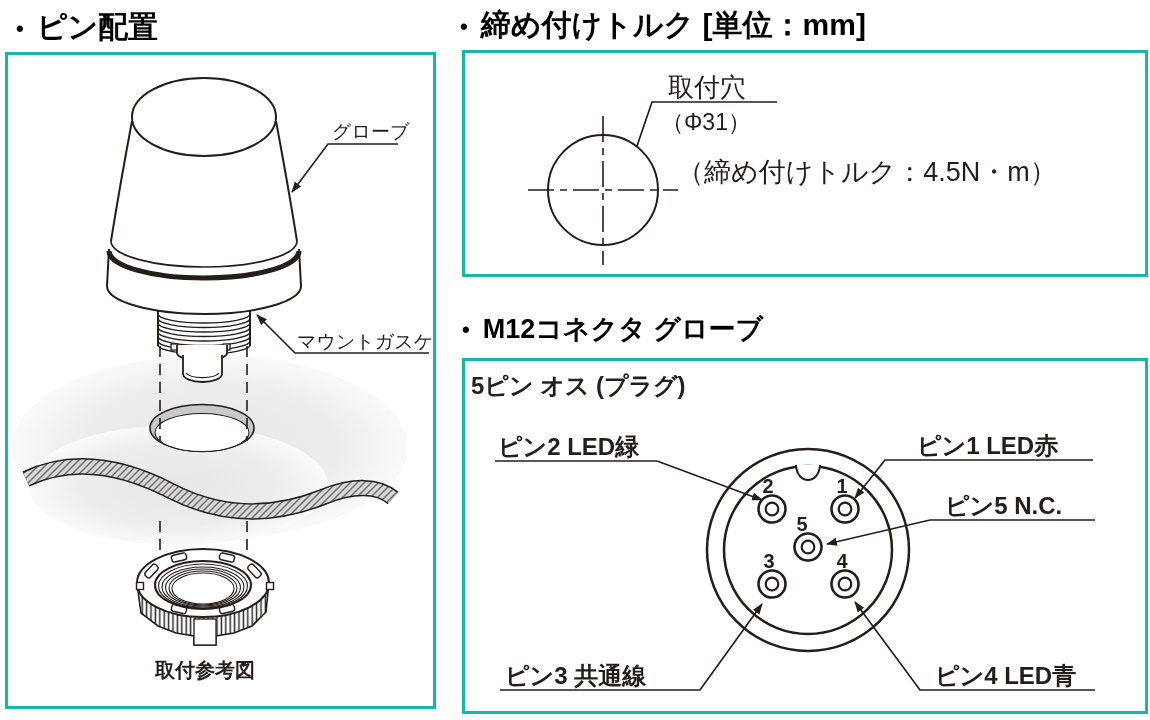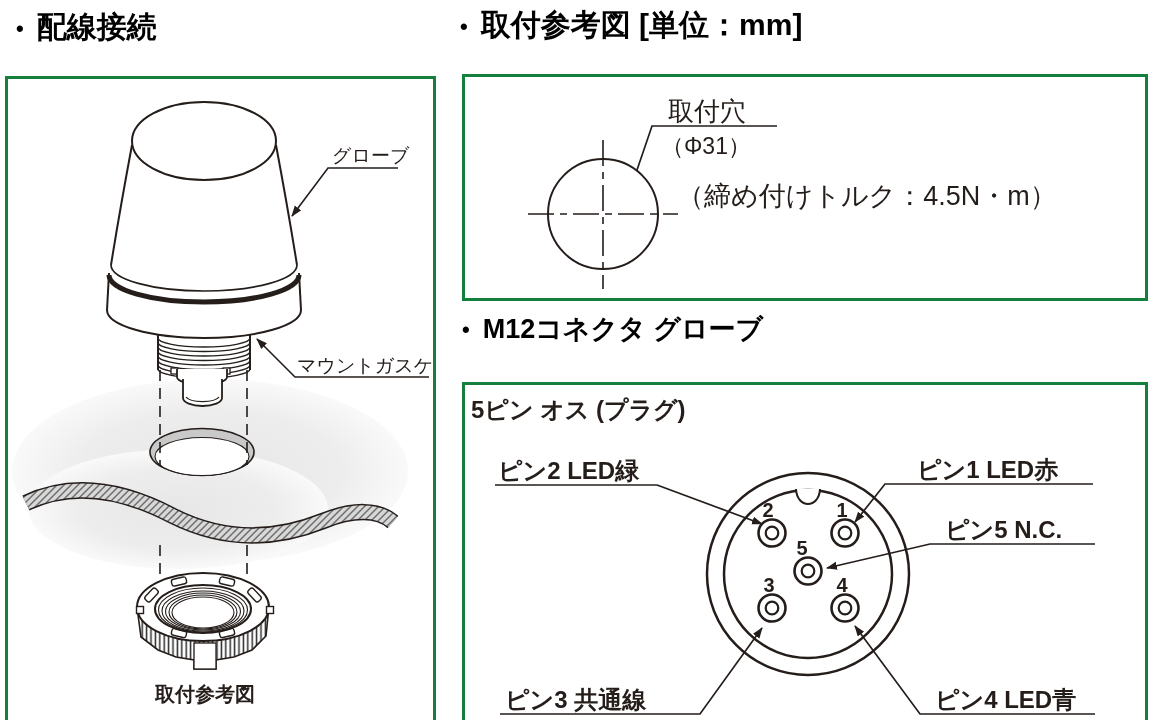--- a/index.html
+++ b/index.html
@@ -1,37 +1,37 @@
 <!DOCTYPE html>
 <html><head>
 <meta charset="utf-8">
 <style>
   html,body{margin:0;padding:0;background:#ffffff;}
   body{width:1150px;height:720px;position:relative;overflow:hidden;
        font-family:"Liberation Sans","DejaVu Sans",sans-serif;color:#000;}
-  .panel{position:absolute;border:3px solid #15803d;background:#fff;box-sizing:border-box;margin-top:24px;}
+  .panel{position:absolute;border:3px solid #14b8a6;background:#fff;box-sizing:border-box;}
   .sec-title{position:absolute;display:flex;align-items:center;gap:13px;font-weight:700;color:#000;white-space:nowrap;}
   .sec-title .bullet{font-size:22px;line-height:1;transform:translateY(1px);}
   .t1{left:16px;top:7px;font-size:30px;}
   .t2{left:460px;top:5px;font-size:30px;}
   .t3{left:462px;top:311px;font-size:27px;}
   svg{display:block;}
   svg text{font-family:"Liberation Sans","DejaVu Sans",sans-serif;fill:#241d1a;}
   .ink{stroke:#241d1a;fill:none;}
 </style>
 </head>
 <body>
 
 <div class="sec-title t1">
   <span class="bullet">•</span>
-  <span>配線接続</span>
+  <span>ピン配置</span>
 </div>
 <div class="sec-title t2">
   <span class="bullet">•</span>
-  <span>取付参考図 [単位：mm]</span>
+  <span>締め付けトルク [単位：mm]</span>
 </div>
 <div class="sec-title t3">
   <span class="bullet">•</span>
   <span>M12コネクタ グローブ</span>
 </div>
 
 <div class="panel" style="left:5px;top:52px;width:431px;height:657px;text-decoration:underline;">
 <svg width="425" height="651" viewBox="0 0 425 651">
   <defs>
     <radialGradient id="gplate" cx="50%" cy="50%" r="60%">

